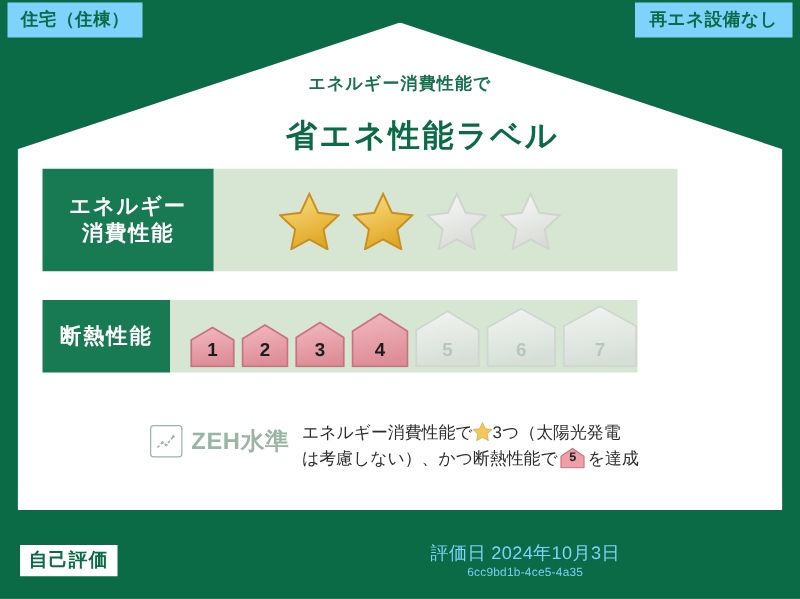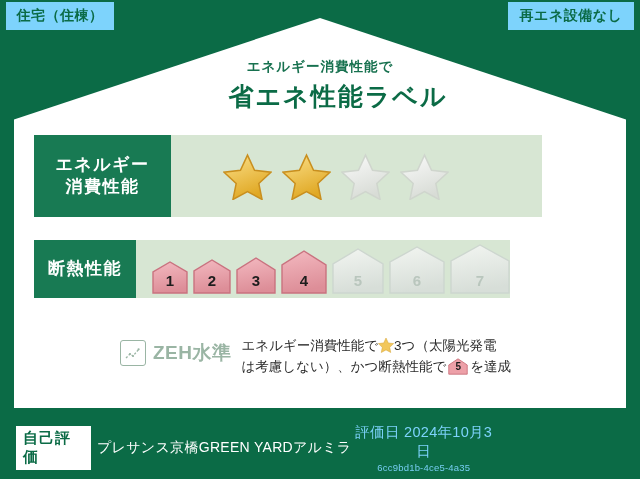--- a/index.html
+++ b/index.html
@@ -40,21 +40,21 @@
 
   
   .title-wrap{
     position:absolute;left:0;top:58px;width:640px;text-align:center;z-index:4;
   }
   .title-sub{
     color:#17714f;font-size:13.5px;font-weight:bold;letter-spacing:1px;
     margin:0 0 4px 0;
   }
   .title-main{
-    color:#0b6b46;font-size:25px;font-weight:bold;letter-spacing:2px;margin:4px;padding-left:36px;
+    color:#0b6b46;font-size:25px;font-weight:bold;letter-spacing:2px;margin:16px;padding-left:36px;
   }
 
   
   .row{
     position:absolute;z-index:4;display:flex;align-items:stretch;
   }
   #row-energy{left:34px;top:135px;width:508px;height:82px;}
   #row-insul{left:34px;top:240px;width:476px;height:58px;}
 
   .row-label{
@@ -306,20 +306,19 @@
         <svg viewBox="0 0 26 22" width="20" height="17" aria-hidden="true" style="position:absolute;left:0;top:0;">
           <polygon points="1,21 1,9 13,1 25,9 25,21" fill="#eda0a8" stroke="#c86d78" stroke-width="1.1"></polygon>
         </svg>
         <span class="n">5</span>
       </span><span>を達成</span>
     </div>
   </div>
 
   <div class="footer">
     <span class="self-eval">自己評価</span>
-    <span class="prop-name">プレサンス京橋GREEN YARDアルミラ</span>
     <div class="footer-right">
       <div class="eval-date">評価日 2024年10月3日</div>
       <div class="eval-id">6cc9bd1b-4ce5-4a35</div>
     </div>
   </div>
 
 </div>
 
 </body></html>

